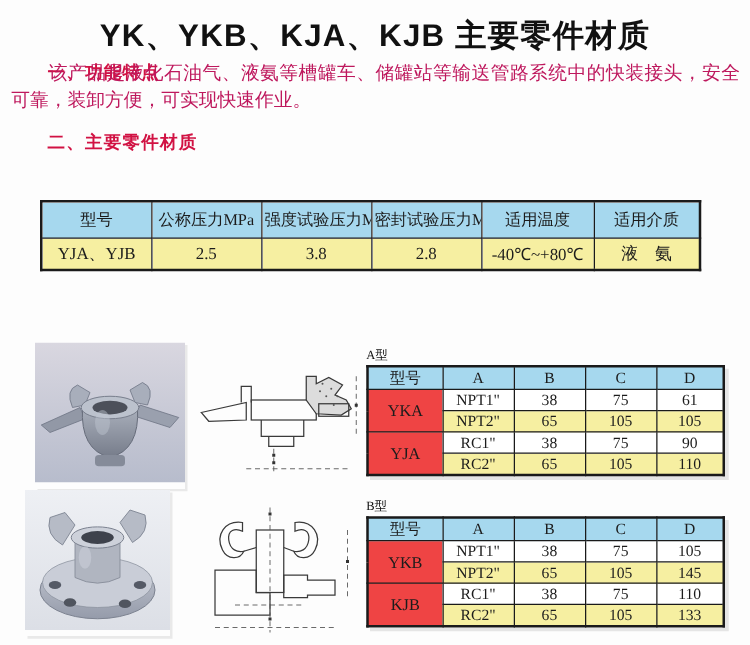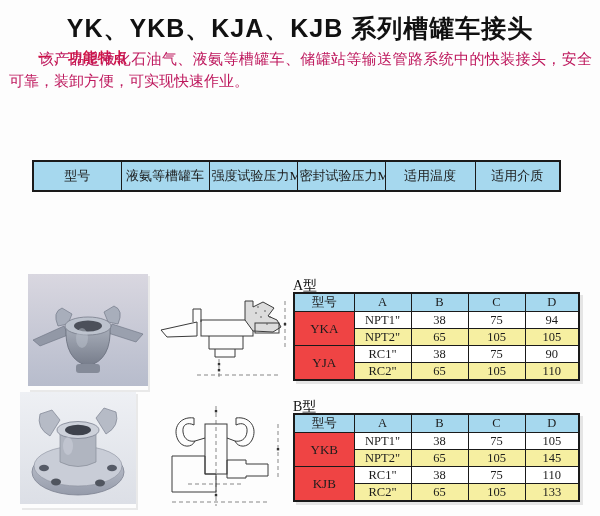--- a/index.html
+++ b/index.html
@@ -39,21 +39,21 @@
     border:1.6px solid var(--border-dark,#1a1a1a);
     text-align:center;vertical-align:middle;padding:0 2px;
     background:#ffffff;height:24px;overflow:hidden;white-space:nowrap;
   }
   .perf-table tr.hdr td{background:var(--header-blue,#a6d8ee);height:28px;font-size:13px;}
   .perf-table tr.yellow td{background:var(--row-yellow,#f6efa1);}
   .perf-table{border:2px solid var(--border-dark,#1a1a1a);}
   
   .dim-label{
     position:absolute;left:293px;font-family:"Liberation Serif",serif;
-    font-size:14px;color:#111;
+    font-size:10px;color:#111;
   }
   .dim-table{
     position:absolute;left:293px;width:285px;
     font-family:"Liberation Serif",serif;font-size:12.5px;
     border:2px solid var(--border-dark,#1a1a1a);
     box-shadow:3px 3px 0 rgba(120,120,120,0.18);
   }
   .dim-table td{
     border:1.4px solid var(--border-dark,#1a1a1a);
     text-align:center;vertical-align:middle;background:#fff;
@@ -64,44 +64,53 @@
   .dim-table tr.yellow td{background:var(--row-yellow,#f6efa1);}
   
   .figure{position:absolute;}
   .photo{box-shadow:2px 2px 0 rgba(120,120,120,0.15);}
 </style>
 </head>
 <body>
 
 <div class="stage">
 
-  <div class="page-title">YK、YKB、KJA、KJB 系列槽罐车接头</div>
+  <div class="page-title">YK、YKB、KJA、KJB 主要零件材质</div>
 
   <div class="sec-heading" style="top:49px;">一、功能特点</div>
   <div class="features-body">该产品是液化石油气、液氨等槽罐车、储罐站等输送管路系统中的快装接头，安全可靠，装卸方便，可实现快速作业。</div>
 
+  <div class="sec-heading" style="top:105px;">二、主要零件材质</div>
 
 
   <table class="perf-table">
     <colgroup>
         <col style="width:88px">
         <col style="width:88px">
         <col style="width:88px">
         <col style="width:88px">
         <col style="width:90px">
         <col style="width:85px">
       </colgroup>
     <tbody>
         <tr class="hdr">
       <td>型号</td>
-      <td>液氨等槽罐车</td>
+      <td>公称压力MPa</td>
       <td>强度试验压力MPa</td>
       <td>密封试验压力MPa</td>
       <td>适用温度</td>
       <td>适用介质</td>
+    </tr>
+    <tr class="yellow">
+      <td>YJA、YJB</td>
+      <td>2.5</td>
+      <td>3.8</td>
+      <td>2.8</td>
+      <td>-40℃~+80℃</td>
+      <td>液　氨</td>
     </tr>
   </tbody>
     </table>
 
 
   <div class="figure photo" style="left:28px;top:274px;">
     <svg width="120" height="112" viewBox="0 0 120 112">
       <defs>
         <linearGradient id="bgA" x1="0" y1="0" x2="0" y2="1">
           <stop offset="0" stop-color="#d9d7e0"></stop>
@@ -172,21 +181,21 @@
       <td>A</td>
       <td>B</td>
       <td>C</td>
       <td>D</td>
     </tr>
     <tr>
       <td class="model" rowspan="2">YKA</td>
       <td>NPT1"</td>
       <td>38</td>
       <td>75</td>
-      <td>94</td>
+      <td>61</td>
     </tr>
     <tr class="yellow">
       <td>NPT2"</td>
       <td>65</td>
       <td>105</td>
       <td>105</td>
     </tr>
     <tr>
       <td class="model" rowspan="2">YJA</td>
       <td>RC1"</td>

